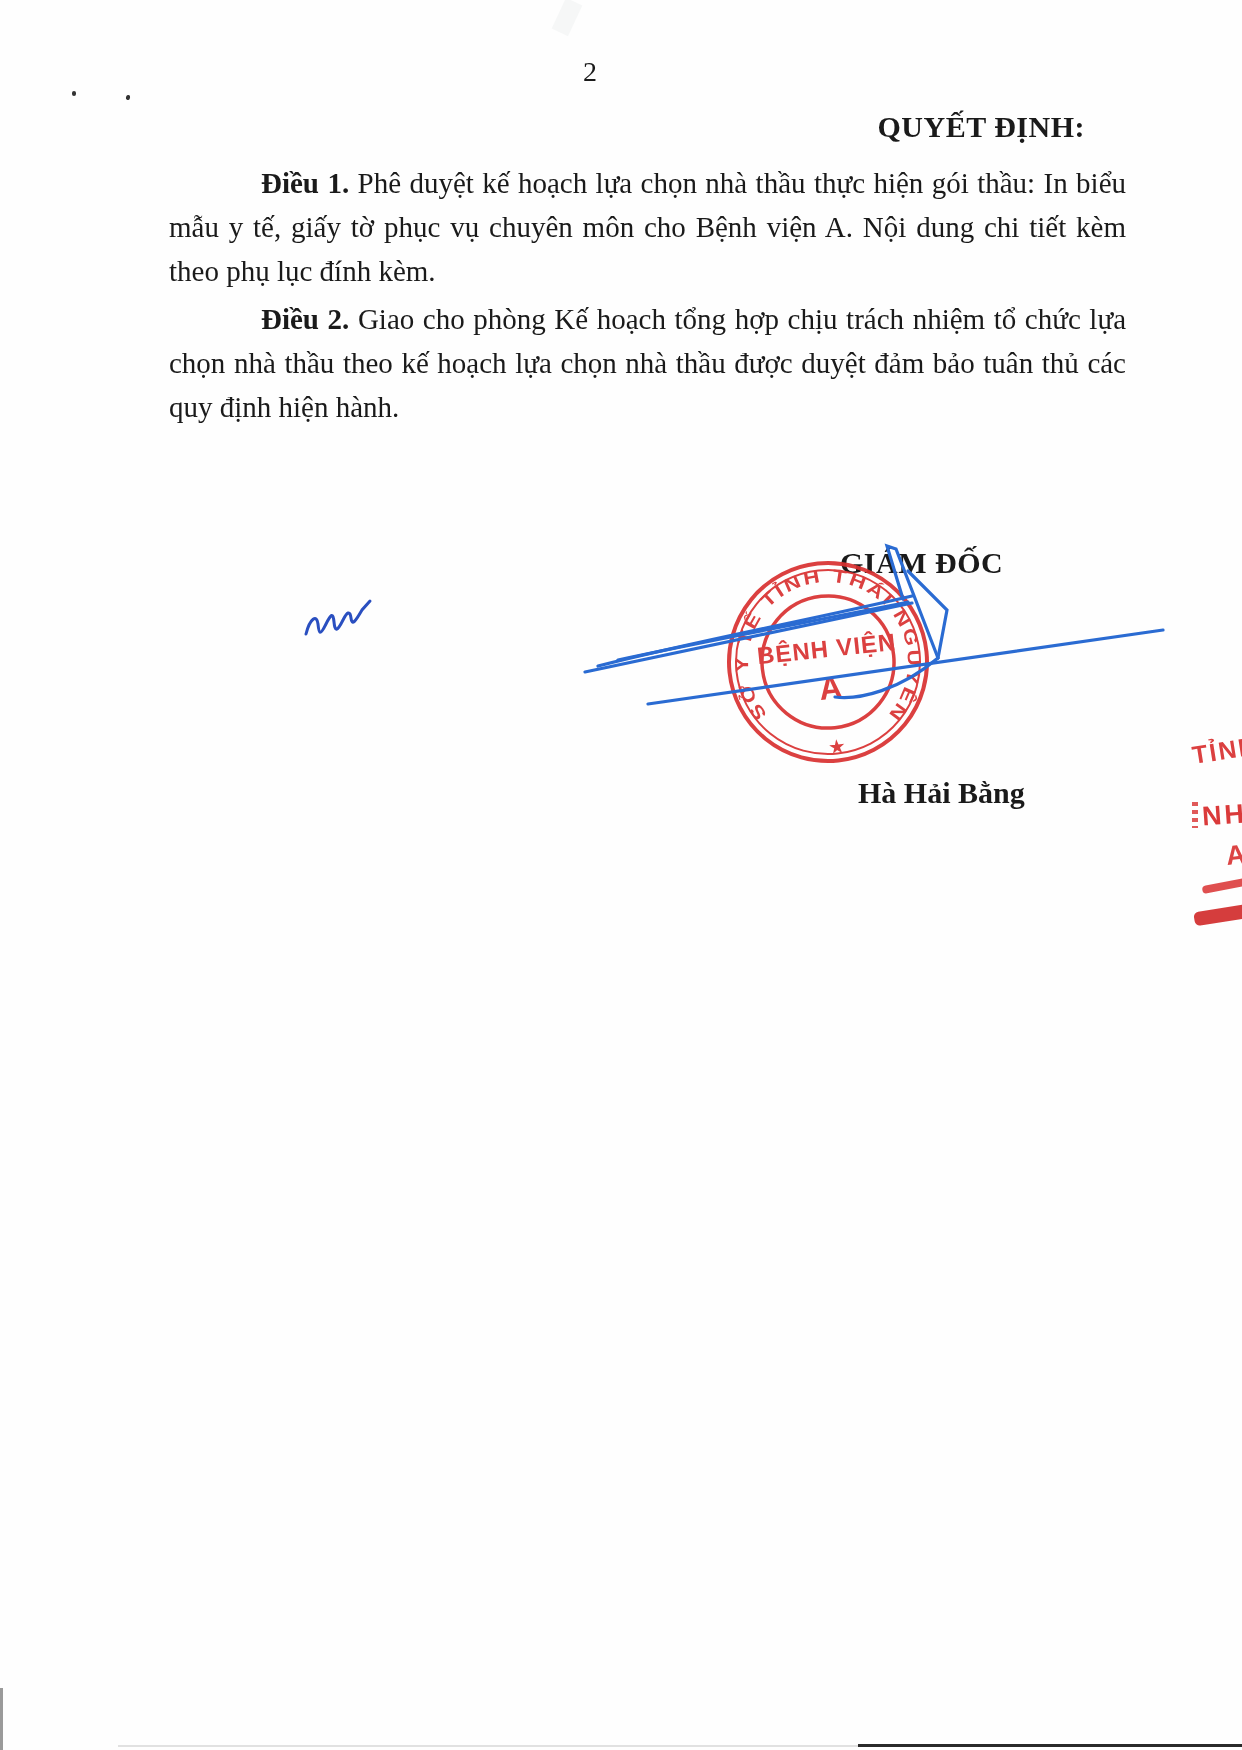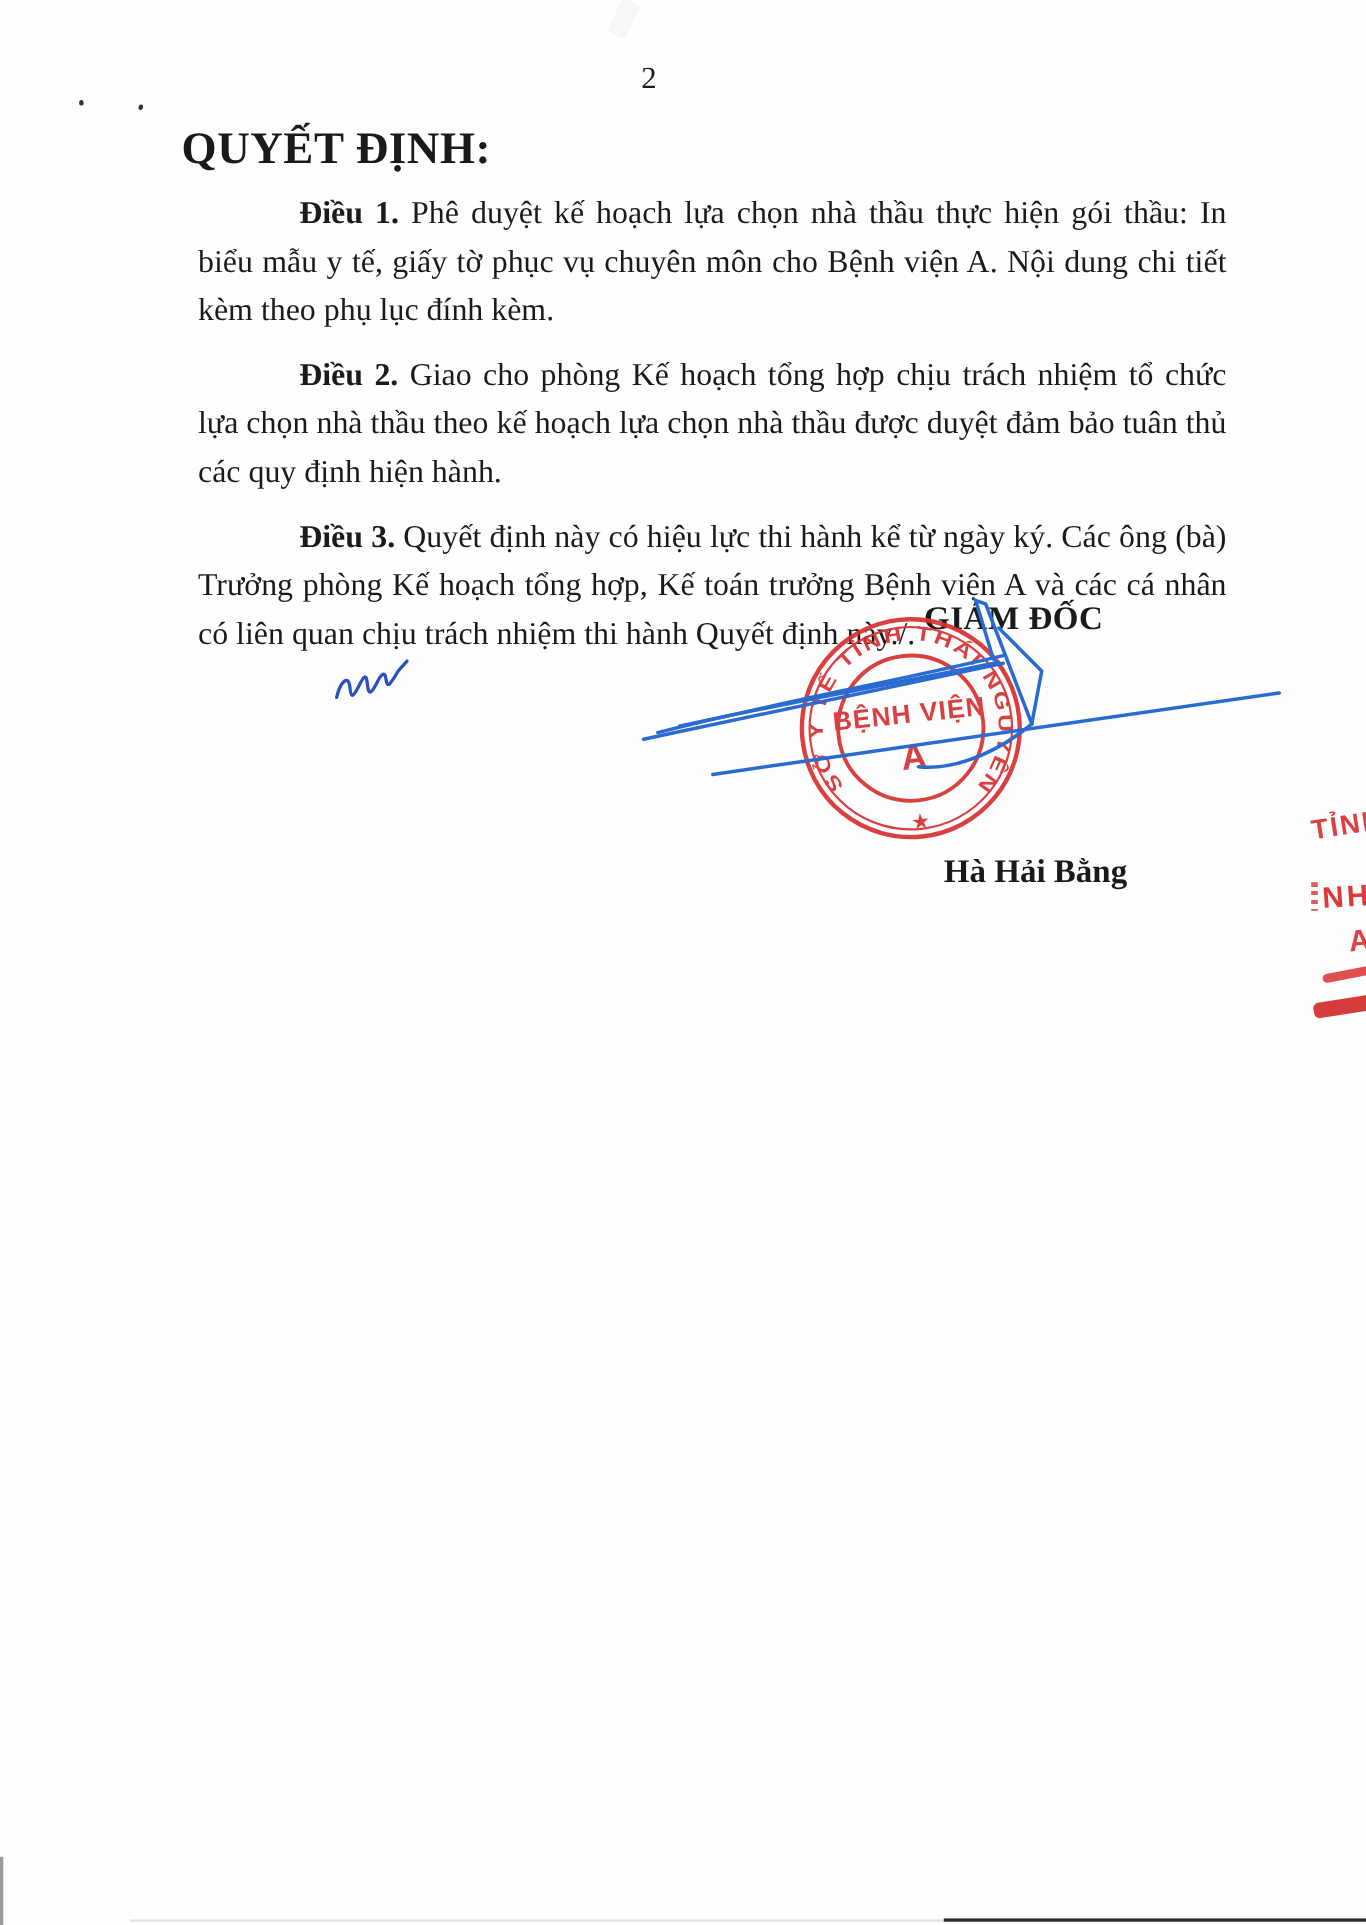--- a/index.html
+++ b/index.html
@@ -11,27 +11,27 @@
     font-family:"Liberation Serif", serif;
     color:#1a1a1a;
     overflow:hidden;
   }
   .page-number {
     position:absolute; top:56px; left:165px; width:850px;
     text-align:center; font-size:28px;
   }
   .doc-title {
     position:absolute; top:110px; left:165px; width:920px;
-    text-align:left; font-weight:bold; font-size:41px; letter-spacing:.5px;
+    text-align:right; font-weight:bold; font-size:30px; letter-spacing:.5px;
   }
   .body-text {
     position:absolute; top:157px; left:165px; width:965px;
     font-size:29px; line-height:44px; text-align:justify;
   }
-  .body-text p { margin:15px; text-indent:92px; }
+  .body-text p { margin:4px; text-indent:92px; }
   .recipients { position:absolute; left:165px; top:550px; }
   .recipients .heading { font-weight:bold; font-style:italic; font-size:27px; }
   .recipients .item { font-size:25px; line-height:30px; }
   .role-title {
     position:absolute; left:840px; top:546px;
     font-weight:bold; font-size:30px; letter-spacing:.5px;
   }
   .signer-name {
     position:absolute; left:858px; top:776px;
     font-weight:bold; font-size:30px;
@@ -67,21 +67,20 @@
 
 <div class="page">
 
   <div class="page-number">2</div>
 
   <div class="doc-title">QUYẾT ĐỊNH:</div>
 
   <div class="body-text">
     <p><b>Điều 1.</b><span> Phê duyệt kế hoạch lựa chọn nhà thầu thực hiện gói thầu: In biểu mẫu y tế, giấy tờ phục vụ chuyên môn cho Bệnh viện A. Nội dung chi tiết kèm theo phụ lục đính kèm.</span></p>
     <p><b>Điều 2.</b><span> Giao cho phòng Kế hoạch tổng hợp chịu trách nhiệm tổ chức lựa chọn nhà thầu theo kế hoạch lựa chọn nhà thầu được duyệt đảm bảo tuân thủ các quy định hiện hành.</span></p>
-    <p><b>Điều 3.</b><span> Quyết định này có hiệu lực thi hành kể từ ngày ký. Các ông (bà) Trưởng phòng Kế hoạch tổng hợp, Kế toán trưởng Bệnh viện A và các cá nhân có liên quan chịu trách nhiệm thi hành Quyết định này./.</span></p>
   </div>
 
 
   <svg class="paraph-svg" width="78" height="48" viewBox="0 0 78 48">
     <path d="M6 38 C 10 22, 17 18, 18 28 C 19 38, 20 40, 26 28 C 31 18, 33 16, 34 26 C 35 36, 37 36, 43 24 C 47 16, 50 14, 51 22 C 52 30, 55 26, 62 14 L 70 5" fill="none" stroke="#2a4fc0" stroke-width="3" stroke-linecap="round"></path>
   </svg>
 
   <div class="role-title">GIÁM ĐỐC</div>
 
   <svg class="stamp-svg" width="212" height="212" viewBox="0 0 212 212">

